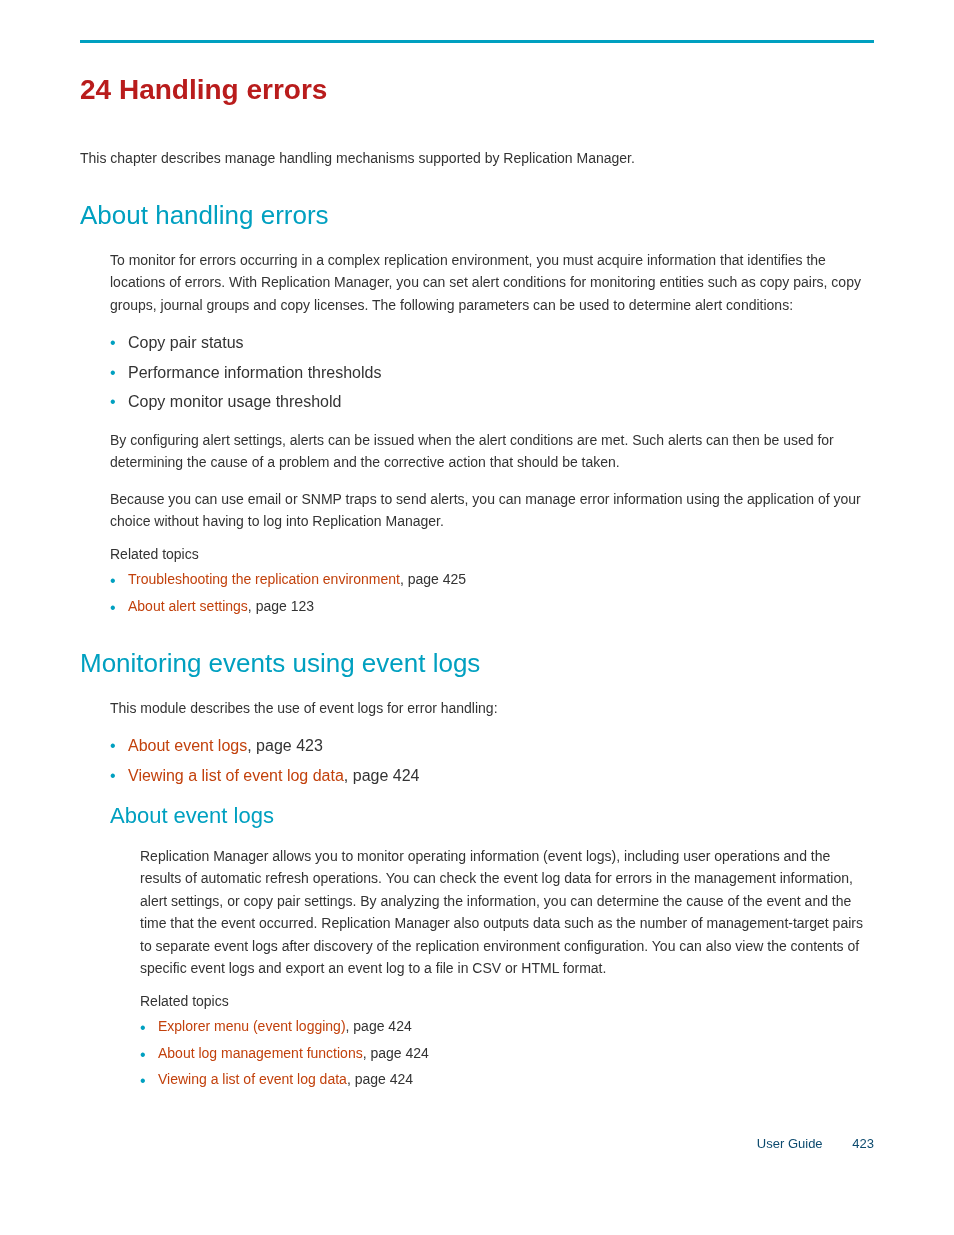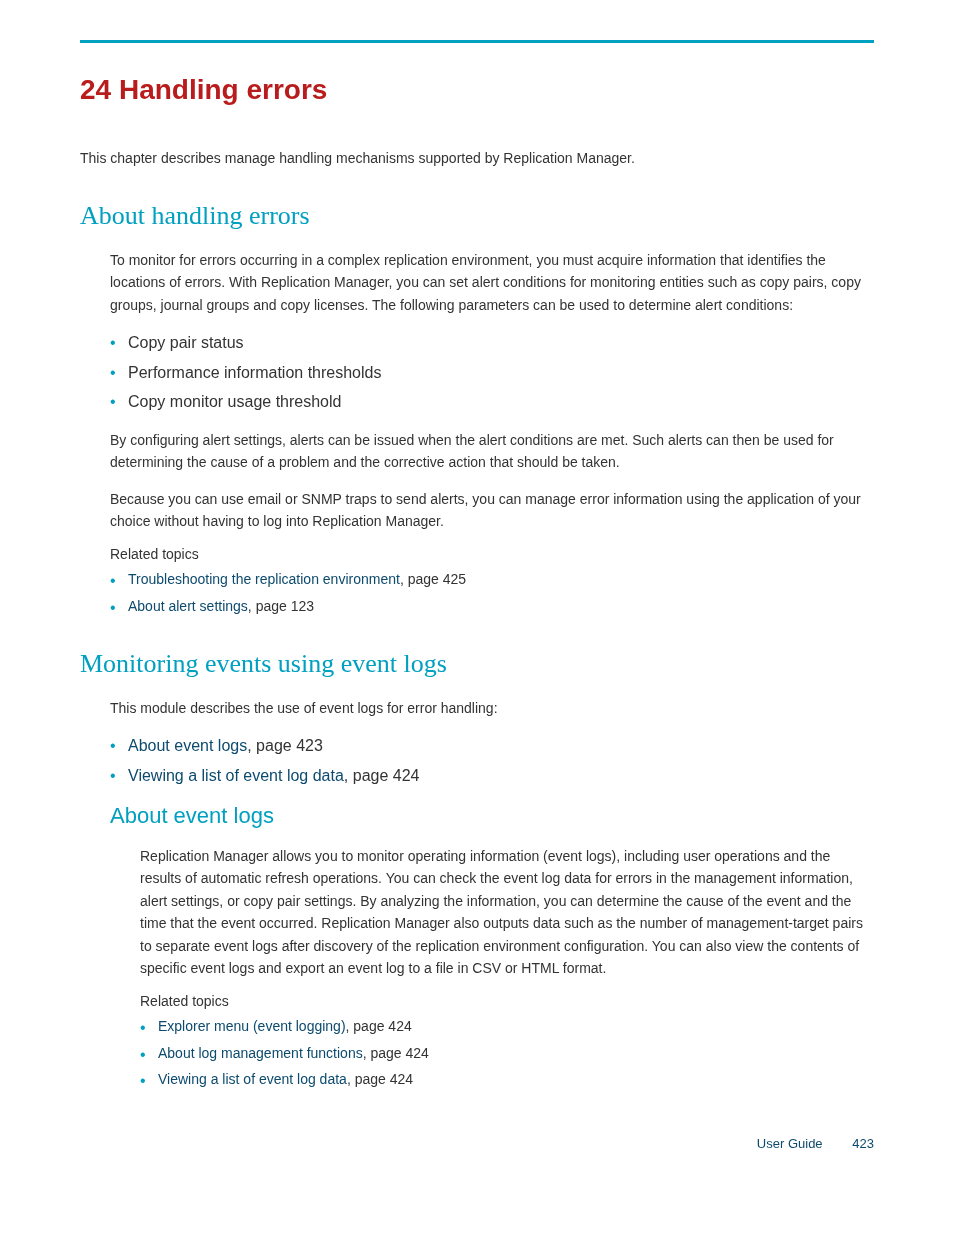--- a/index.html
+++ b/index.html
@@ -43,21 +43,20 @@
       font-size: 14px;
     }
 
     .section-heading {
       font-size: 26px;
       color: #00a0c0;
       font-weight: normal;
       margin-bottom: 16px;
       margin-top: 10px;
       line-height: 1.3;
-      font-family: Liberation Serif, serif;
     }
 
     .section-content {
       padding-left: 30px;
     }
 
     .body-text {
       line-height: 1.6;
       color: #333;
       font-size: 14px;
@@ -110,21 +109,21 @@
 
     .related-list li::before {
       content: "•";
       color: #00a0c0;
       position: absolute;
       left: 0;
       font-size: 16px;
     }
 
     .link {
-      color: #0c4a6e;
+      color: #c2410c;
       text-decoration: none;
       cursor: pointer;
     }
 
     .subsection-heading {
       font-size: 22px;
       color: #00a0c0;
       font-weight: normal;
       margin-bottom: 14px;
       margin-top: 10px;

